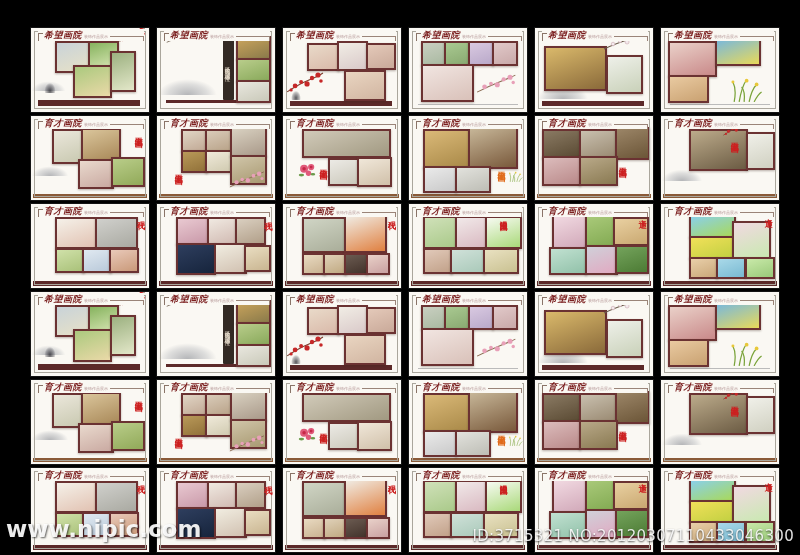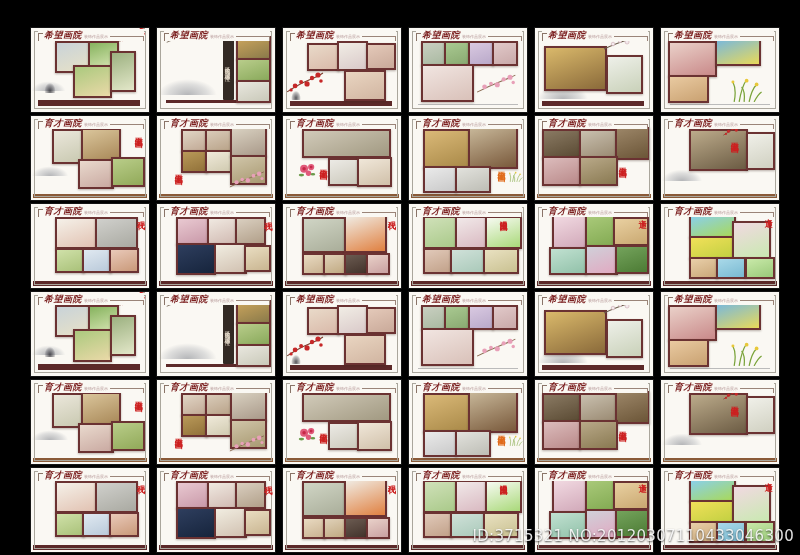--- a/index.html
+++ b/index.html
@@ -870,14 +870,15 @@
       <div class="blk fr" style="left: 24%; top: 38%; width: 36%; height: 23%; background: linear-gradient(160deg, rgb(241, 224, 89), rgb(193, 208, 65));"></div>
       <div class="blk fr" style="left: 60%; top: 20%; width: 30%; height: 41%; background: linear-gradient(160deg, rgb(241, 217, 225), rgb(201, 233, 177));"></div>
       <div class="blk fr" style="left: 24%; top: 63%; width: 21%; height: 22%; background: linear-gradient(160deg, rgb(233, 207, 169), rgb(201, 167, 121));"></div>
       <div class="blk fr" style="left: 47%; top: 63%; width: 22%; height: 22%; background: linear-gradient(160deg, rgb(169, 217, 233), rgb(121, 185, 209));"></div>
       <div class="blk fr" style="left: 71%; top: 63%; width: 22%; height: 22%; background: linear-gradient(160deg, rgb(201, 233, 169), rgb(153, 201, 121));"></div>
       <div class="lbl" style="left: 87%; top: 10%;">卡通</div>
     </div>
   </div>
 
 <div class="watermark">
+  <span class="wurl">www.nipic.com</span>
 </div>
 <div class="imgid">ID:3715321 NO:20120307110433046300</div>
 
 </body></html>

